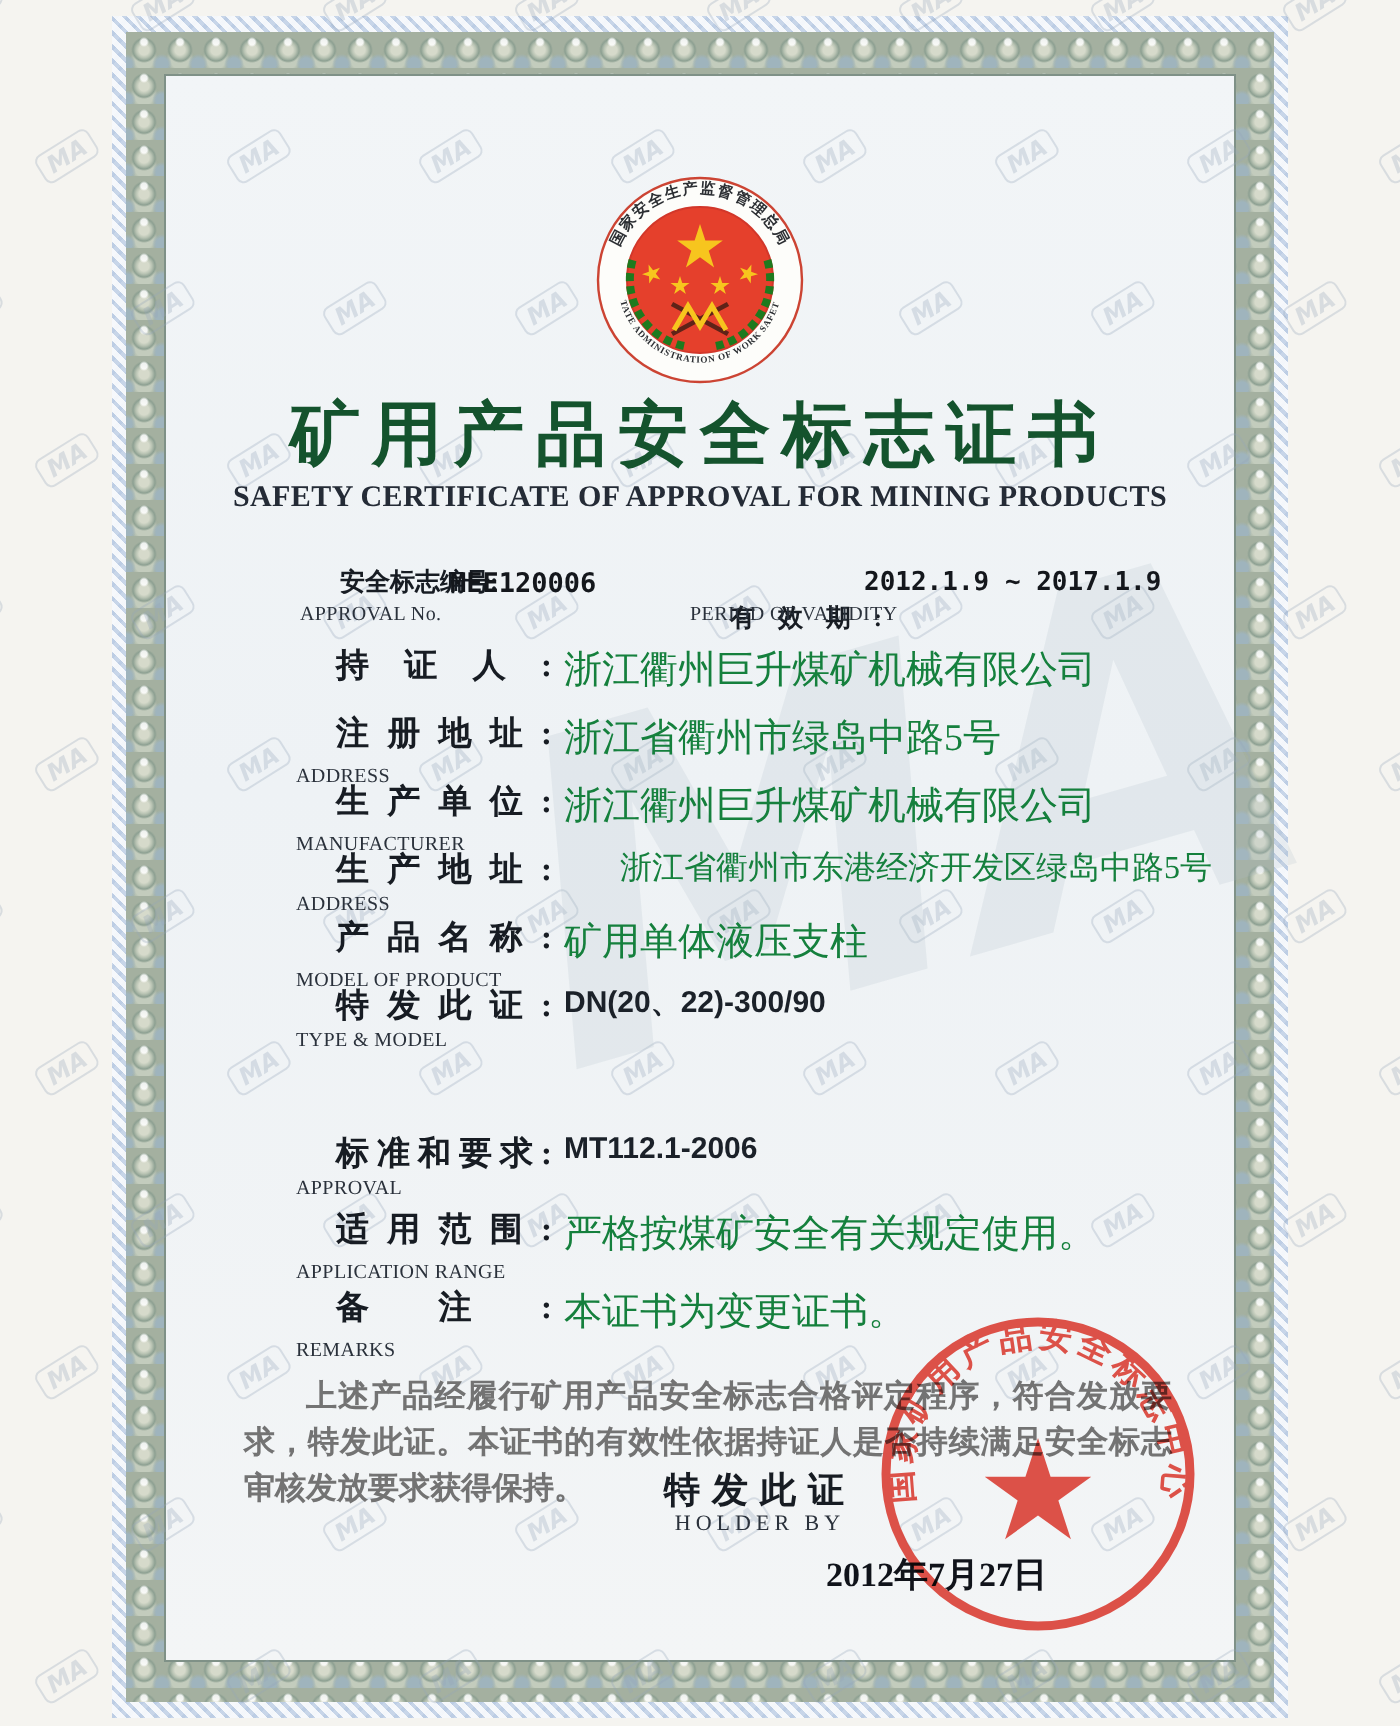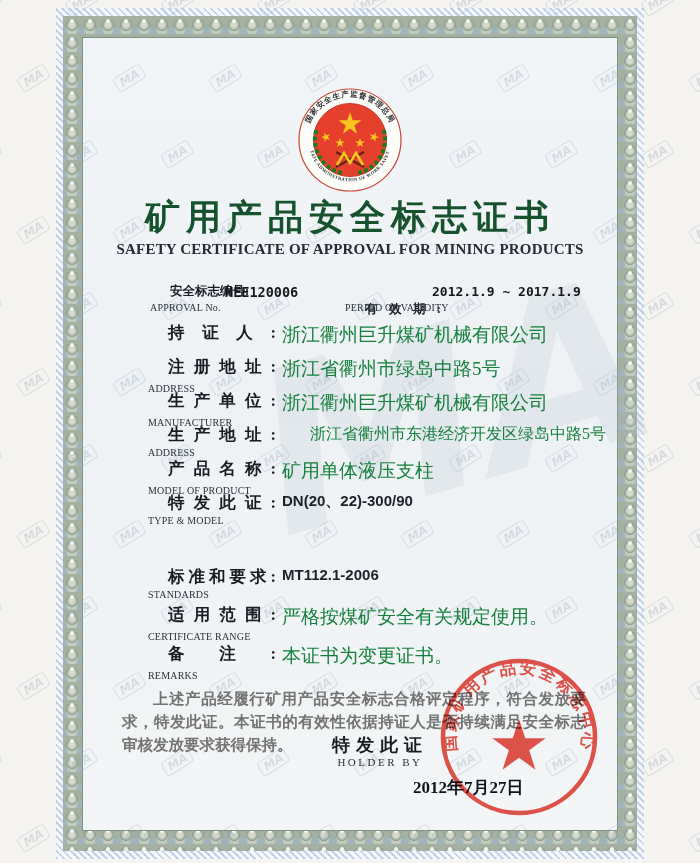--- a/index.html
+++ b/index.html
@@ -251,25 +251,25 @@
     <span class="f-label cn-label justify">产品名称:</span><span class="f-value kai-val">矿用单体液压支柱</span>
     <div class="en-sub">MODEL OF PRODUCT</div>
   </div>
   <div class="field-row" style="top:492px">
     <span class="f-label cn-label justify">特发此证:</span><span class="f-value mono">DN(20、22)-300/90</span>
     <div class="en-sub">TYPE &amp; MODEL</div>
   </div>
 
   <div class="field-row" style="top:566px">
     <span class="f-label cn-label justify">标准和要求:</span><span class="f-value mono">MT112.1-2006</span>
-    <div class="en-sub">STANDARDS</div>
+    <div class="en-sub">APPROVAL</div>
   </div>
   <div class="field-row" style="top:604px">
     <span class="f-label cn-label justify">适用范围:</span><span class="f-value kai-val">严格按煤矿安全有关规定使用。</span>
-    <div class="en-sub">CERTIFICATE RANGE</div>
+    <div class="en-sub">APPLICATION RANGE</div>
   </div>
   <div class="field-row" style="top:643px">
     <span class="f-label cn-label justify">备注:</span><span class="f-value kai-val">本证书为变更证书。</span>
     <div class="en-sub">REMARKS</div>
   </div>
 
   <div class="statement">上述产品经履行矿用产品安全标志合格评定程序，符合发放要求，特发此证。本证书的有效性依据持证人是否持续满足安全标志审核发放要求获得保持。</div>
 
   <div class="issuer-cn">特发此证</div>
   <div class="issuer-en">HOLDER BY</div>

